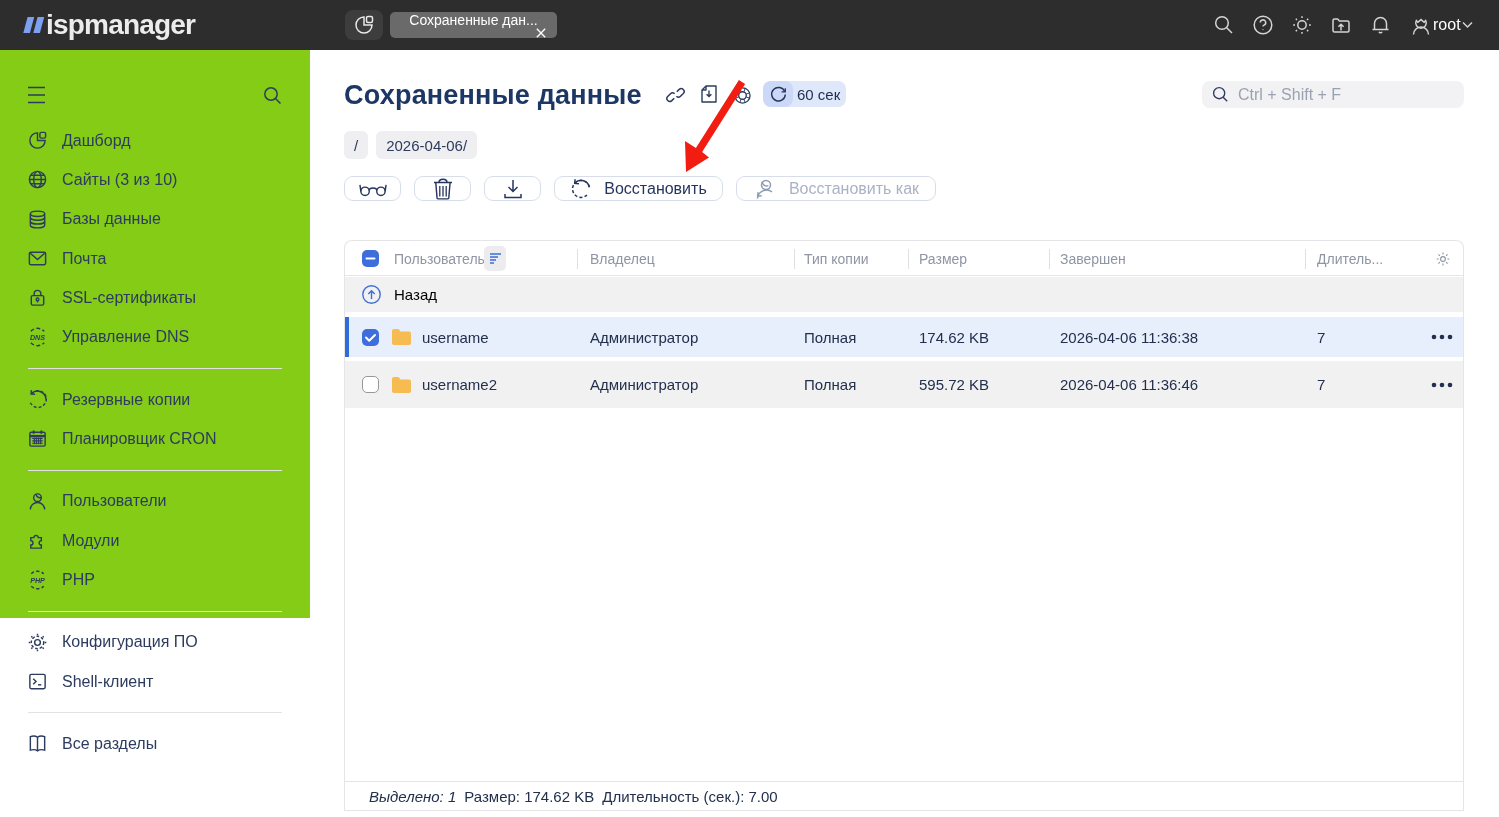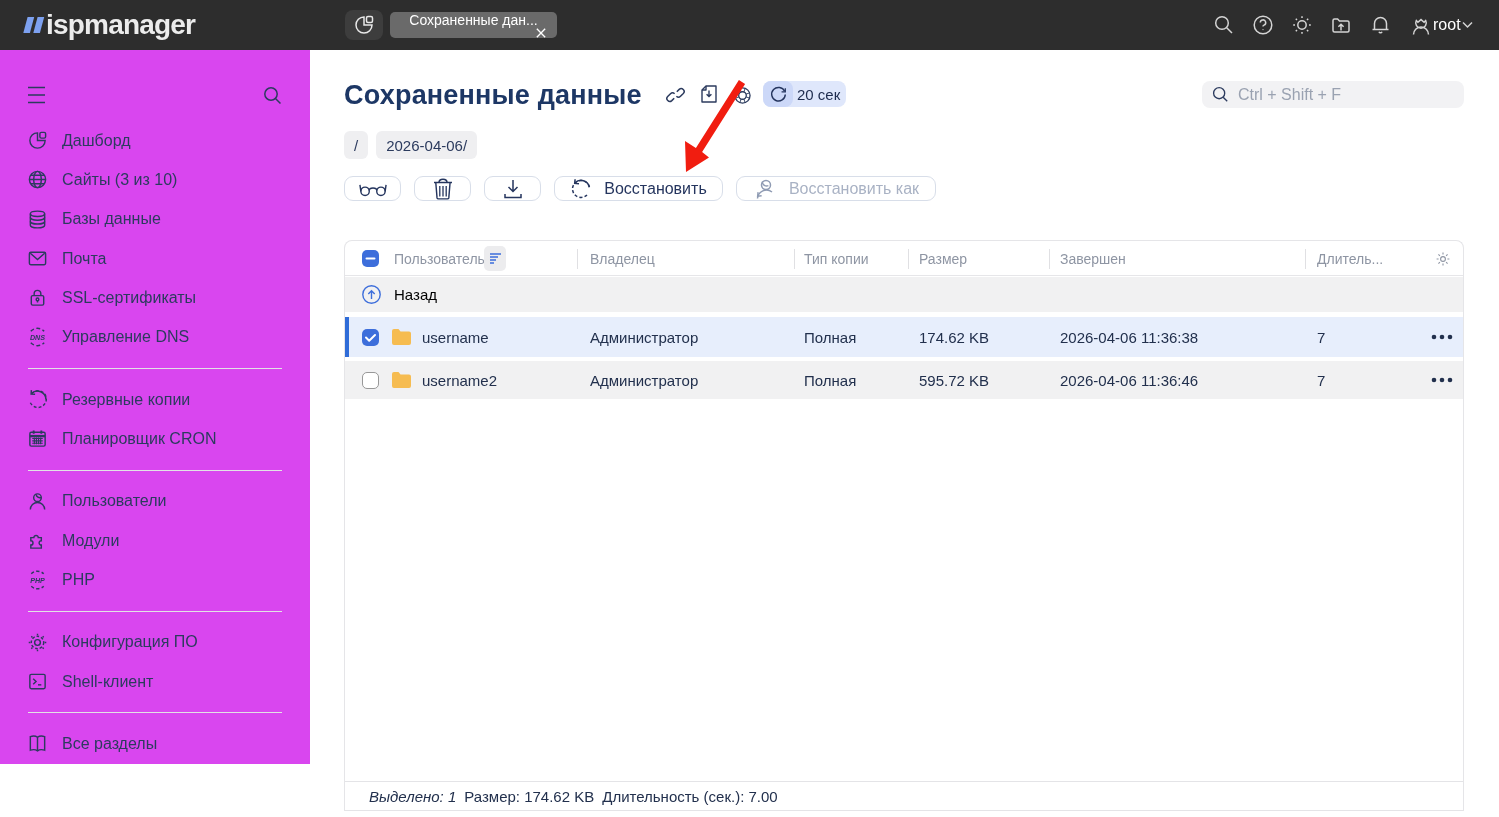--- a/index.html
+++ b/index.html
@@ -11,21 +11,21 @@
   
   .topbar { position:absolute; left:0; top:0; width:1499px; height:50px; background:#2d2d2d; }
   .logo-txt { color:#ececec; font-size:28px; font-weight:700; letter-spacing:-0.8px; }
   .dashbtn { position:absolute; left:345px; top:10px; width:38px; height:30px; background:#3d3d3d; border-radius:8px; display:flex; align-items:center; justify-content:center; }
   .toptab { position:absolute; left:390px; top:12px; width:167px; height:26px; background:#6a6a6a; border-radius:5px; color:#fff; font-size:14px; display:flex; align-items:center; padding:0 10px;flex-direction:column; }
   .toptab .x { margin-left:auto; }
   .ti { position:absolute; top:0; }
   .rootname { position:absolute; left:1433px; top:16px; color:#fff; font-size:16px; }
 
   
-  .sidebar { position:absolute; left:0; top:50px; width:310px; height:714px; background:#d946ef; }
+  .sidebar { position:absolute; left:0; top:50px; width:310px; height:568px; background:#84cc16; }
   .sidehead { position:absolute; left:28px; right:28px; top:35px; height:20px; display:flex; justify-content:space-between; align-items:center; }
   .menu { position:absolute; left:0; top:71px; width:310px; }
   .mitem { height:39.33px; display:flex; align-items:center; padding-left:27px; color:#2c3b5e; font-size:16px; }
   .mitem .mi { width:21px; height:21px; flex:0 0 21px; display:flex; align-items:center; justify-content:center; }
   .mitem span { margin-left:14px; }
   .mdiv { height:1px; background:#e2e2e5; margin:11px 28px; }
 
   
   .main { position:absolute; left:310px; top:50px; width:1189px; height:767px; background:#fff; }
   h1 { position:absolute; left:34px; top:30px; font-size:27px; font-weight:700; color:#1d3765; letter-spacing:0.2px; }
@@ -45,21 +45,21 @@
   .tbtn.dis { color:#a9b2c4; }
 
   
   .tablewrap { position:absolute; left:34px; top:190px; width:1120px; height:571px; border-left:1px solid #e5e5e8; border-right:1px solid #e5e5e8; border-top:1px solid #e5e5e8; border-radius:8px 8px 0 0; background:#fff; }
   .thead { position:relative; height:35px; display:flex; align-items:center; color:#8e95a3; font-size:14px; }
   .col-sep { position:absolute; top:8px; height:20px; width:1px; background:#e0e0e3; }
   .trow { position:relative; display:flex; align-items:center; font-size:15px; color:#22304d; }
   .row-back { height:35px; background:#f1f1f2; margin-top:1px; }
   .row-sel { height:40px; background:#e7eefc; margin-top:5px; }
   .row-sel .selbar { position:absolute; left:0; top:0; width:4px; height:40px; background:#2f6cd8; }
-  .row-n { height:38px; background:#f1f1f2; margin-top:4px; }
+  .row-n { height:47px; background:#f1f1f2; margin-top:4px; }
   .cb { position:absolute; left:17px; width:17px; height:17px; border-radius:5px; }
   .cb.on { background:#3d6edb; }
   .cb.half { background:#3d6edb; }
   .cb.off { background:#fff; border:1.5px solid #989898; }
   .folder { position:absolute; left:47px; }
   .c-user { position:absolute; left:77px; }
   .c-owner { position:absolute; left:245px; }
   .c-type { position:absolute; left:459px; }
   .c-size { position:absolute; left:574px; }
   .c-done { position:absolute; left:715px; }
@@ -298,21 +298,21 @@
       <circle cx="9" cy="9" r="4"></circle>
       <path d="M6.2 1.5 L7.6 5.3 M11.8 1.5 L10.4 5.3 M16.5 6.2 L12.7 7.6 M16.5 11.8 L12.7 10.4 M11.8 16.5 L10.4 12.7 M6.2 16.5 L7.6 12.7 M1.5 11.8 L5.3 10.4 M1.5 6.2 L5.3 7.6" stroke-width="1"></path>
     </svg>
   <div class="refresh">
     <div class="ric">
         <svg width="17" height="17" viewBox="0 0 20 20" fill="none" stroke="#25355e" stroke-width="1.7">
           <path d="M17.2 6.2 A8 8 0 1 0 18 10"></path>
           <path d="M18 2.6 V7 H13.6" fill="none" stroke-width="1.5"></path>
         </svg>
       </div>
-    <div class="rtx">20 сек</div>
+    <div class="rtx">60 сек</div>
   </div>
 
   <div class="searchbox">
     <svg width="17" height="17" viewBox="0 0 19 19" fill="none" stroke="#2c3b5e" stroke-width="1.5">
         <circle cx="8" cy="8" r="6.2"></circle>
         <path d="M12.5 12.5 L17 17"></path>
       </svg>
     <span class="ph">Ctrl + Shift + F</span>
   </div>
 

